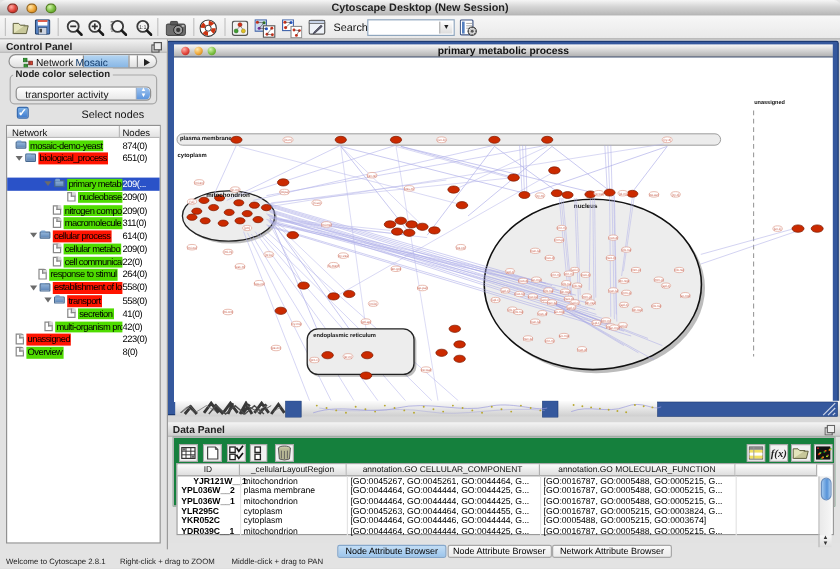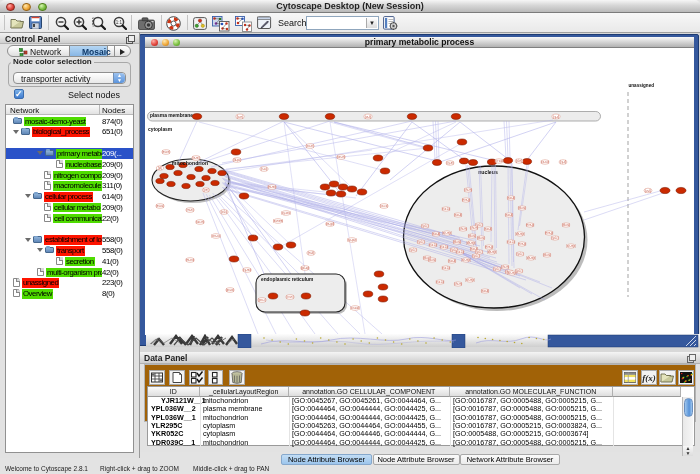--- a/index.html
+++ b/index.html
@@ -24,21 +24,21 @@
 #searchbox{position:absolute;left:306px;top:2.5px;width:73px;height:14px;background:#fff;border:1px solid #8fa6bd;}
 #searchbox .arr{position:absolute;right:1px;top:1px;width:11px;height:10.5px;background:linear-gradient(#fdfdfd,#dcdcdc);border-left:1px solid #aaa;font-size:6px;text-align:center;color:#222;line-height:11px;}
 
 #cpanel{left:0;top:33px;width:140px;height:425px;background:#e2e2e2;border-right:1px solid #9a9a9a;}
 #cphead{position:absolute;left:0;top:0;width:139px;height:11px;
  background:linear-gradient(#f2f2f2,#cfcfcf);border-bottom:1px solid #b5b5b5;text-align:center;}
 #cphead span{position:absolute;left:5px;top:1px;font-size:8.5px;font-weight:bold;color:#222;}
 #tabbar{position:absolute;left:7px;top:12px;width:124px;height:12px;border:1px solid #8f8f8f;border-radius:7px;background:linear-gradient(#ffffff,#dfdfdf);overflow:hidden;}
 #tab-mosaic{position:absolute;left:61px;top:0;width:39px;height:12px;background:linear-gradient(#b5d6f3,#7fb0e2);border-left:1px solid #8f8f8f;border-right:1px solid #8f8f8f;}
 #tabbar .ntw{position:absolute;left:22px;top:1px;font-size:8.5px;color:#111;}
-#tabbar .msc{position:absolute;left:74px;top:1px;font-size:8.5px;font-weight:bold;color:#103a6a;}
+#tabbar .msc{position:absolute;left:55px;top:1px;font-size:8.5px;font-weight:normal;color:#103a6a;}
 #tabarrow{position:absolute;left:106px;top:0px;width:18px;height:12px;border-left:1px solid #8f8f8f;}
 #tabarrow:after{content:"";position:absolute;left:5px;top:3px;border-left:5px solid #222;border-top:3px solid transparent;border-bottom:3px solid transparent;}
 #groupbox{position:absolute;left:8px;top:29px;width:123px;height:25px;border:1px solid #a8a8a8;border-radius:4px;}
 #grouplbl{position:absolute;left:11px;top:24px;font-size:8px;font-weight:bold;color:#222;background:#e2e2e2;padding:0 2px;}
 #combo{position:absolute;left:13px;top:39px;width:113px;height:11.5px;background:linear-gradient(#ffffff,#e8e8e8);border:1px solid #909090;border-radius:4px;}
 #combo span{position:absolute;left:7px;top:1px;font-size:8.5px;color:#111;}
 #combo .step{position:absolute;right:0px;top:0px;width:12px;height:9.5px;background:linear-gradient(#9ec3ef,#5b94dd);border-left:1px solid #7090b8;border-radius:0 4px 4px 0;color:#fff;font-size:5px;line-height:4.5px;text-align:center;}
 #chk{position:absolute;left:14px;top:56px;width:9.5px;height:9.5px;background:linear-gradient(#7cb1e8,#3f7cd0);border:1px solid #3a6cae;border-radius:2px;color:#fff;font-size:9px;line-height:9px;text-align:center;font-weight:bold;}
 #chklbl{position:absolute;left:28px;top:57px;font-size:9px;color:#111;margin-left:40px;}
 #treebox{position:absolute;left:5px;top:71px;width:129px;height:349px;background:#fff;border:1px solid #919191;}
@@ -62,21 +62,21 @@
 #wintitle{position:absolute;left:5px;top:2px;width:549px;height:11.5px;background:linear-gradient(#f8f8f8,#b2b2b2);border-bottom:1px solid #808080;}
 #wintitle .t{position:absolute;left:0;right:0;top:0.6px;text-align:center;font-weight:bold;font-size:8.6px;color:#111;}
 .tl2{position:absolute;top:2px;width:7px;height:7px;border-radius:50%;}
 #canvas{position:absolute;left:5px;top:13.5px;width:549px;height:287px;background:#fff;overflow:hidden;}
 
 #strip{position:absolute;left:6px;top:300.5px;width:554px;height:13.5px;background:linear-gradient(#fdfdfd,#cfcfcf);}
 
 #dpanel{left:140px;top:352px;width:560px;height:100px;background:#e2e2e2;}
 #dphead{position:absolute;left:0;top:0;width:560px;height:12px;background:linear-gradient(#f4f4f4,#cecece);border-bottom:1px solid #b0b0b0;}
 #dphead span{position:absolute;left:4px;top:1px;font-size:8.5px;font-weight:bold;color:#222;}
-#dpbody{position:absolute;left:4px;top:12px;width:552px;height:58px;background:#a16207;border:1px solid #b4b4b4;}
+#dpbody{position:absolute;left:4px;top:12px;width:552px;height:58px;background:#15803d;border:1px solid #b4b4b4;}
 .dicon{position:absolute;}
 #dtable{position:absolute;left:2px;top:21px;width:548px;height:60px;background:#fff;border:1px solid #9a9a9a;}
 .dth{position:absolute;top:0;height:9.5px;background:linear-gradient(#fbfbfb,#dedede);border-right:1px solid #b0b0b0;border-bottom:1px solid #9a9a9a;font-size:7px;color:#111;text-align:center;line-height:9.5px;white-space:nowrap;overflow:hidden;}
 .dtr{position:absolute;width:533px;height:8.3px;font-size:7.2px;line-height:8.3px;white-space:nowrap;}
 .dtd{position:absolute;top:0;overflow:hidden;white-space:nowrap;color:#000;height:8.3px;}
 #vscroll{position:absolute;right:1px;top:10px;width:11px;height:49px;background:linear-gradient(90deg,#e9e9e9,#f6f6f6);border-left:1px solid #b8b8b8;}
 #vthumb{position:absolute;left:0.5px;top:1px;width:9px;height:19px;border-radius:5px;background:linear-gradient(90deg,#9ec6ee,#5692d8 60%,#9ec6ee);border:0.5px solid #6a8fbf;}
 #vbtns{position:absolute;right:1px;top:59px;width:11px;height:10px;background:linear-gradient(#f8f8f8,#dcdcdc);border-left:1px solid #b8b8b8;font-size:5px;text-align:center;color:#333;line-height:5px;}
 
 .btab{position:absolute;z-index:9;top:101.5px;height:11px;border:1px solid #a8a8a8;border-radius:2px;font-size:7.5px;color:#000;text-align:center;background:linear-gradient(#fafafa,#ebebeb);line-height:10px;}
@@ -264,20 +264,25 @@
         </div>
         <div class="trow" style="top:96.74px">
           <div class="tfile" style="left:38px"></div>
           <div class="tlabel" style="left:47px;max-width:49px;background:#4fdc00;padding:0 1px">cellular metabo</div>
           <div class="tcount">209(0)</div>
         </div>
         <div class="trow" style="top:107.52px">
           <div class="tfile" style="left:38px"></div>
           <div class="tlabel" style="left:47px;max-width:49px;background:#4fdc00;padding:0 1px">cell communicat</div>
           <div class="tcount">22(0)</div>
+        </div>
+        <div class="trow" style="top:118.3px">
+          <div class="tfile" style="left:26px"></div>
+          <div class="tlabel" style="left:35px;max-width:61px;background:#4fdc00;padding:0 1px">response to stimul</div>
+          <div class="tcount">264(0)</div>
         </div>
         <div class="trow" style="top:129.07999999999998px">
           <div class="tarr" style="left:19px"></div>
           <div class="tfolder" style="left:27px"></div>
           <div class="tlabel" style="left:38px;max-width:58px;background:#ff1400;padding:0 1px">establishment of lo</div>
           <div class="tcount">558(0)</div>
         </div>
         <div class="trow" style="top:139.85999999999999px">
           <div class="tarr" style="left:31px"></div>
           <div class="tfolder" style="left:39px"></div>

